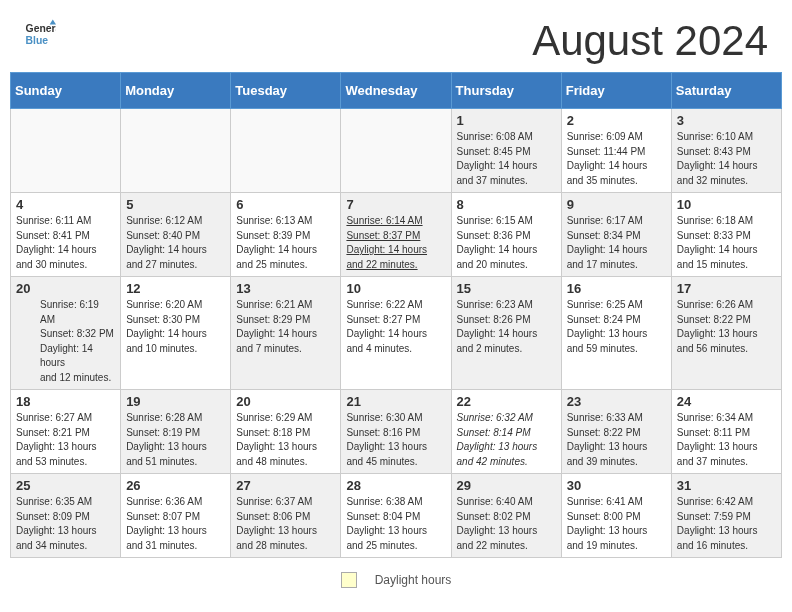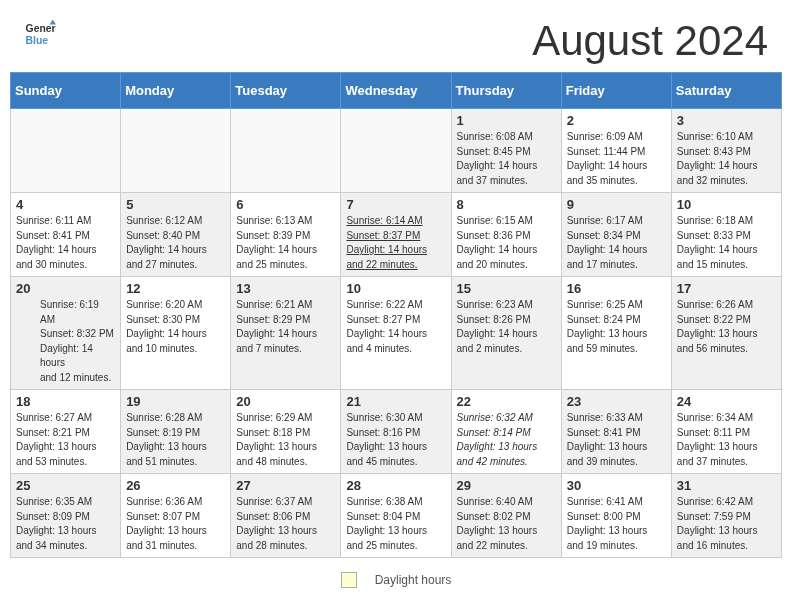--- a/index.html
+++ b/index.html
@@ -290,21 +290,21 @@
           <td>
             <span class="day-number">22</span>
             <div class="day-info" style="white-space: pre-line; font-style: italic;">Sunrise: 6:32 AM
 Sunset: 8:14 PM
 Daylight: 13 hours
 and 42 minutes.</div>
           </td>
           <td class="shaded">
             <span class="day-number">23</span>
             <div class="day-info" style="white-space: pre-line;">Sunrise: 6:33 AM
-Sunset: 8:41 PM
+Sunset: 8:22 PM
 Daylight: 13 hours
 and 39 minutes.</div>
           </td>
           <td>
             <span class="day-number">24</span>
             <div class="day-info" style="white-space: pre-line;">Sunrise: 6:34 AM
 Sunset: 8:11 PM
 Daylight: 13 hours
 and 37 minutes.</div>
           </td>

